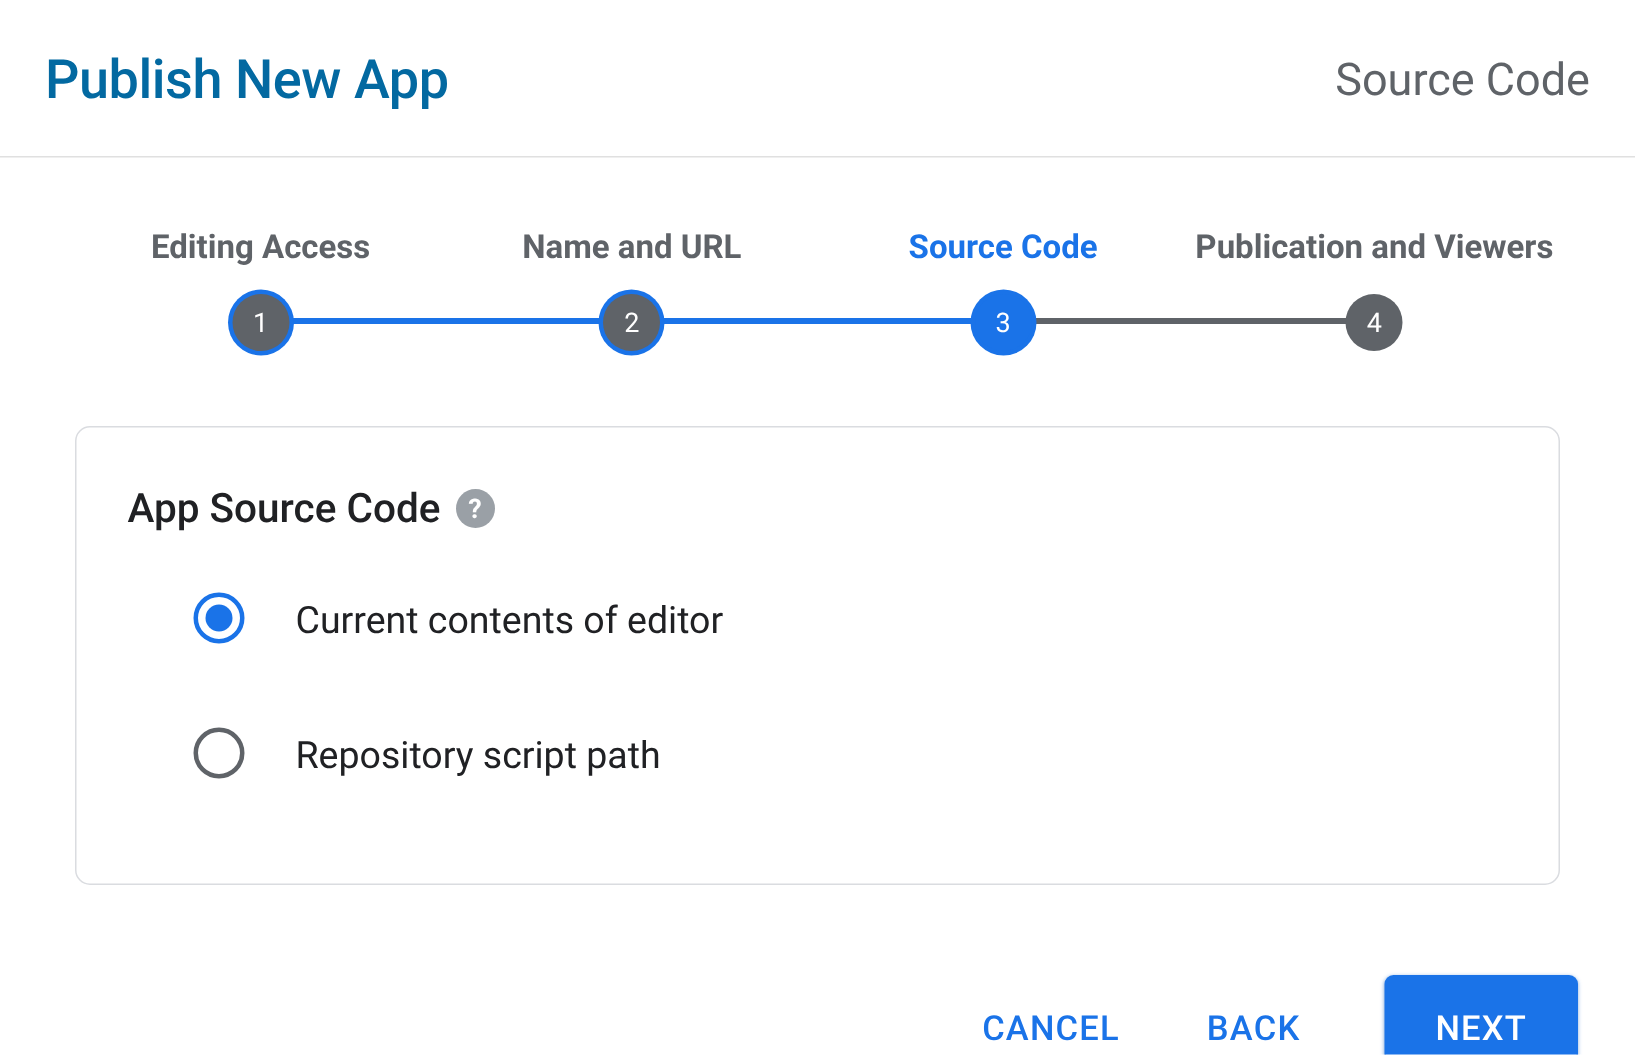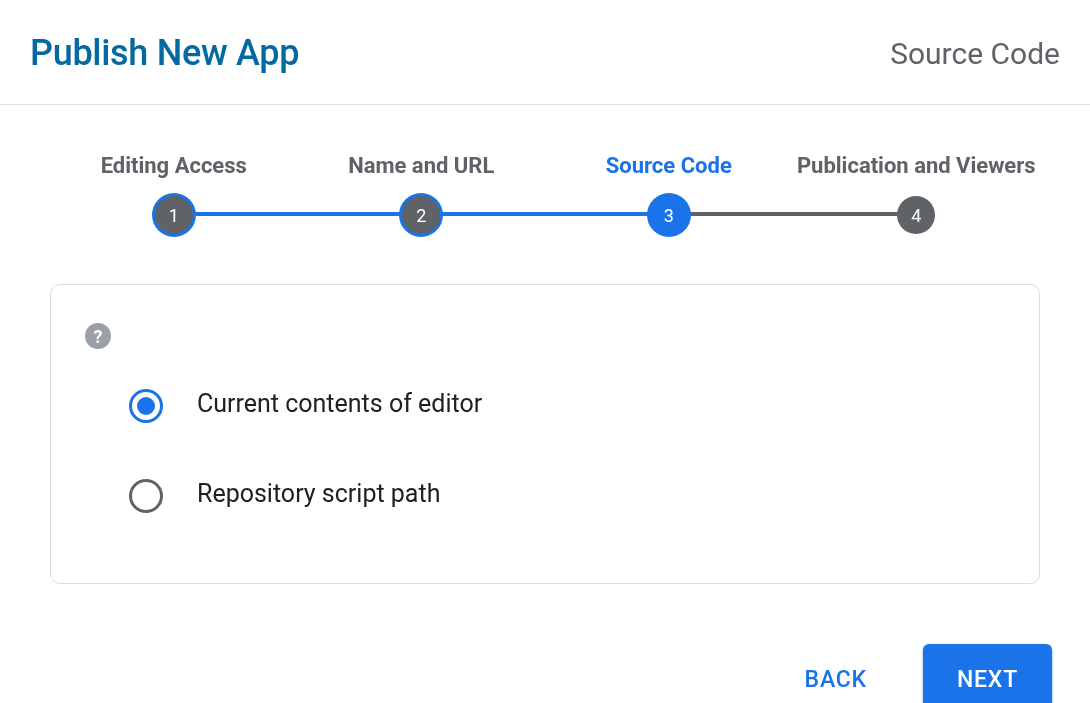--- a/index.html
+++ b/index.html
@@ -125,21 +125,21 @@
       justify-content: center;
       font-size: 18px;
       font-weight: 700;
       cursor: default;
     }
     .radio-group {
       padding-left: 44px;
     }
     .radio-row {
       display: flex;
-      align-items: flex-start;
+      align-items: flex-end;
       gap: 34px;
       margin-bottom: 56px;
       cursor: pointer;
     }
     .radio-row:last-child {
       margin-bottom: 12px;
     }
     .radio {
       width: 34px;
       height: 34px;
@@ -230,30 +230,32 @@
     </div>
     <div class="step">
       <div class="step-label">Publication and Viewers</div>
       <div class="step-circle pending">4</div>
     </div>
   </div>
 </div>
 
 <div class="card">
   <div class="section-heading">
+    <span>App Source Code</span>
     <span class="help-icon">?</span>
   </div>
   <div class="radio-group">
     <div class="radio-row">
       <div class="radio selected"></div>
       <div class="radio-label">Current contents of editor</div>
     </div>
     <div class="radio-row">
       <div class="radio unselected"></div>
       <div class="radio-label">Repository script path</div>
     </div>
   </div>
 </div>
 
 <div class="footer">
+  <button class="btn-flat">CANCEL</button>
   <button class="btn-flat">BACK</button>
   <button class="btn-raised">NEXT</button>
 </div>
 
 </body></html>

